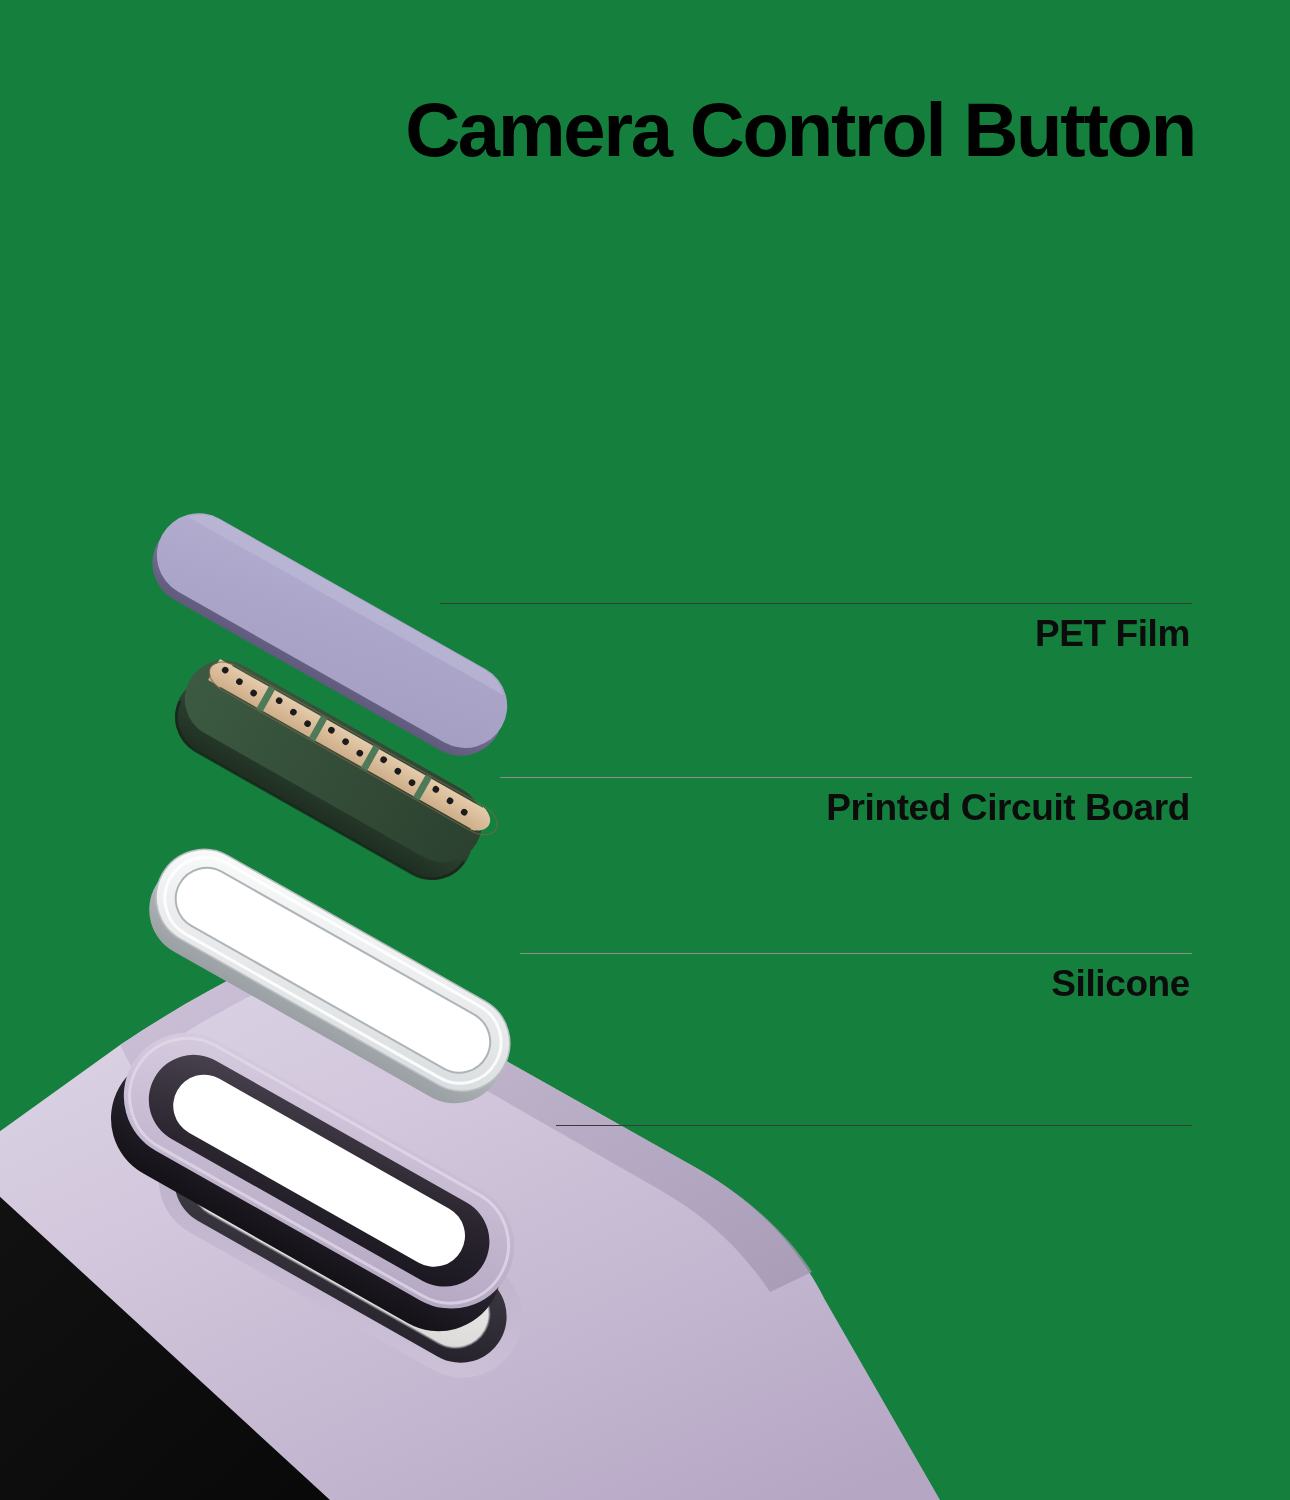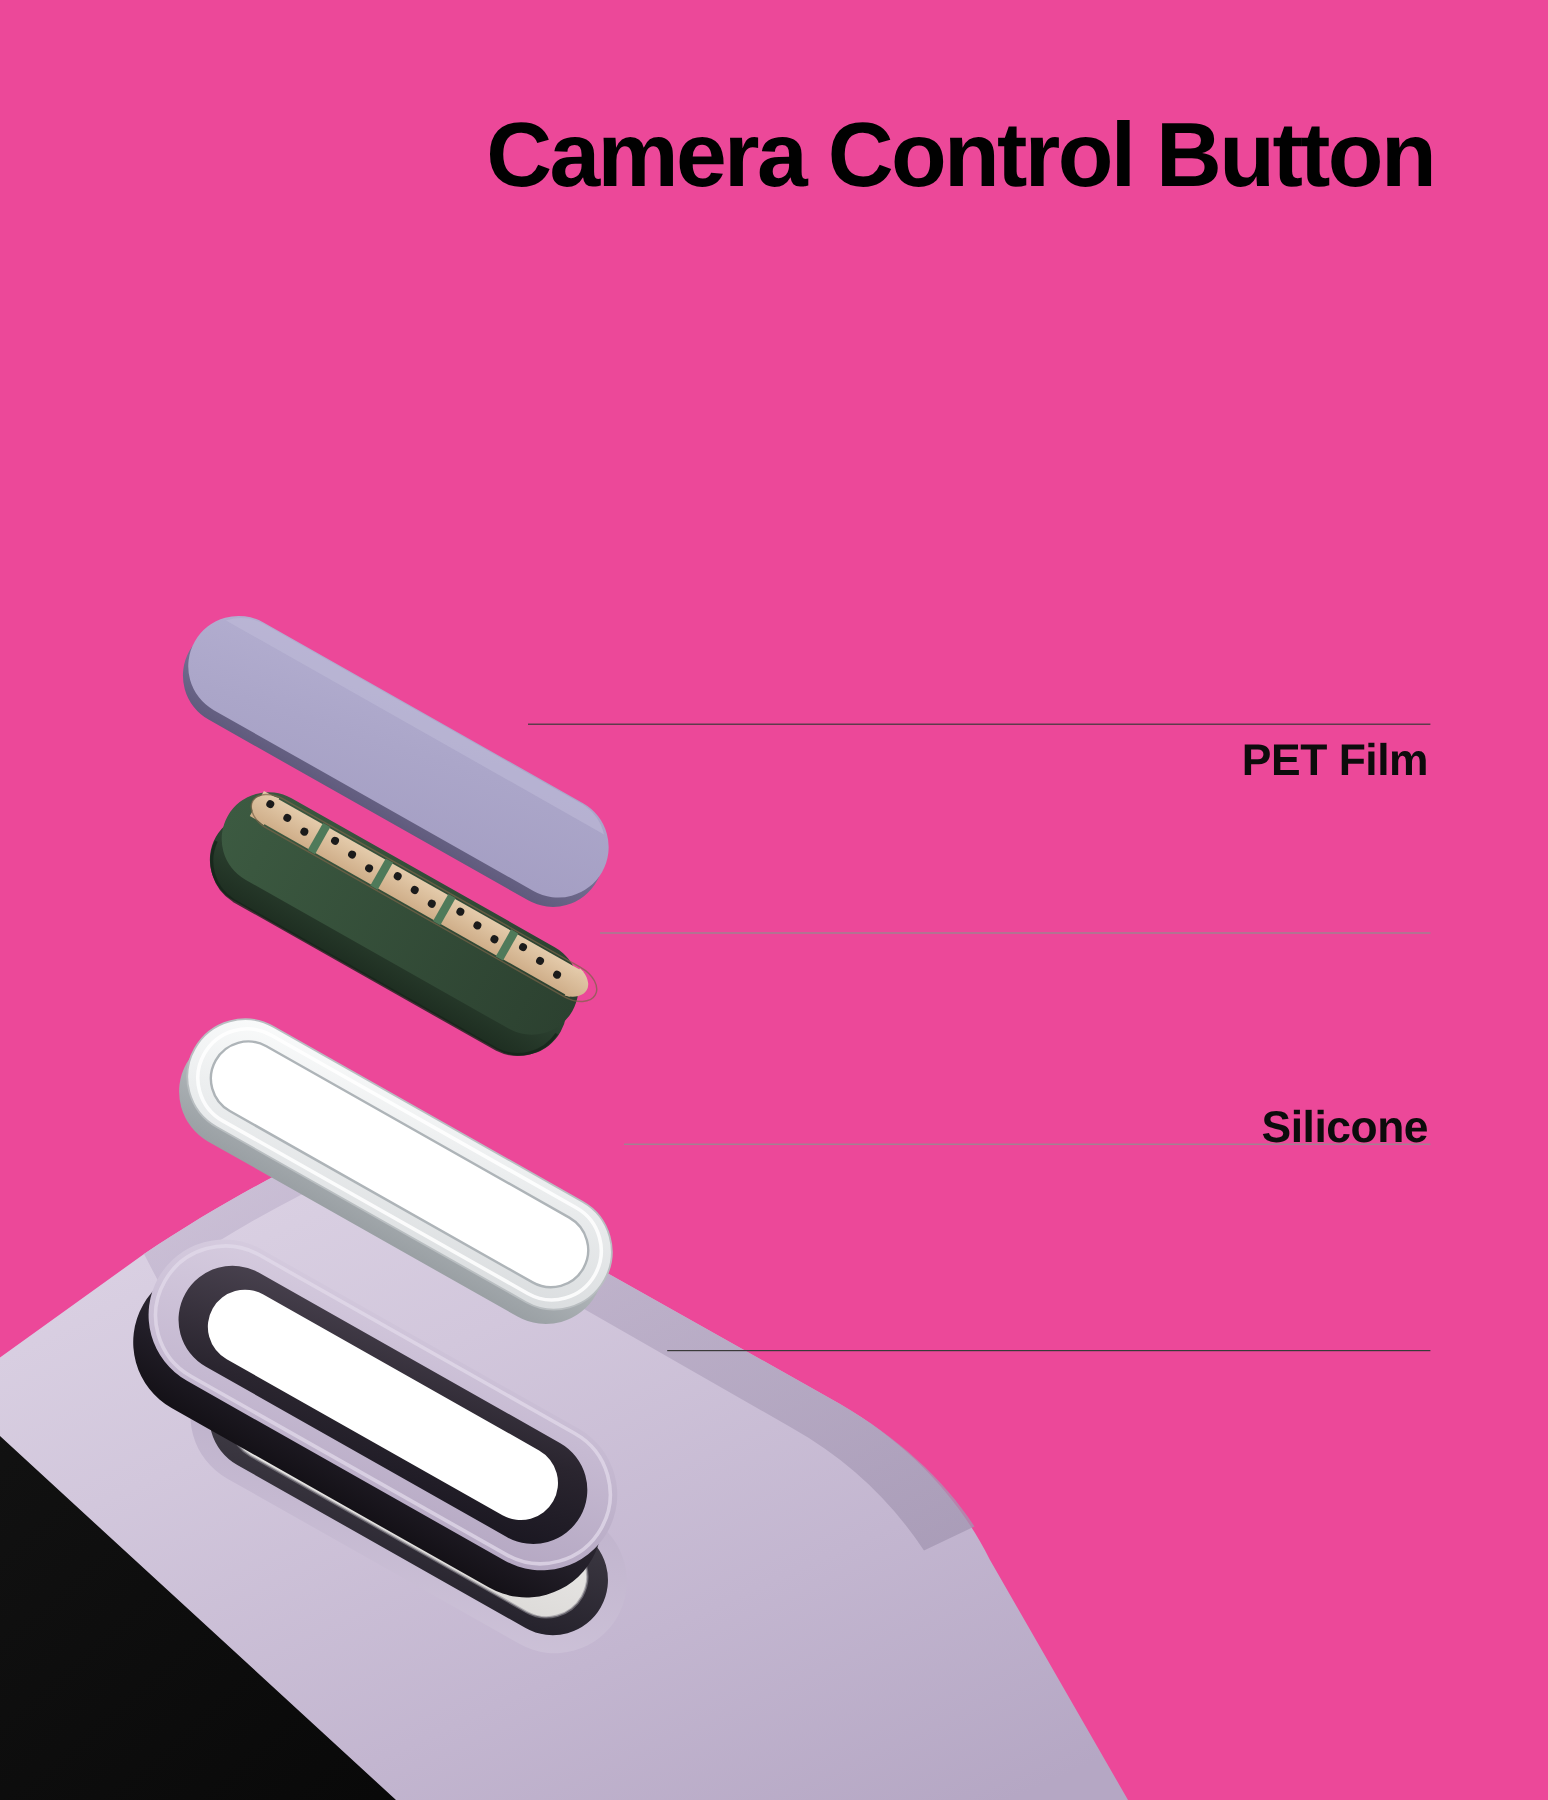--- a/index.html
+++ b/index.html
@@ -2,21 +2,21 @@
 <html><head>
 <meta charset="utf-8">
 <style>
   * { margin:0; padding:0; box-sizing:border-box; }
   html, body {
     width:1290px; height:1500px;
     background:#ffffff;
     font-family:"Liberation Sans", sans-serif;
     overflow:hidden;
   }
-  #page { position:relative; width:1290px; height:1500px; background:#ec4899; }
+  #page { position:relative; width:1290px; height:1500px; background:#15803d; }
 
   
   .header { position:absolute; left:0; top:0; width:1290px; }
   .title {
     position:absolute; left:0; top:92px; width:1195px;
     text-align:right;
     font-size:76px; font-weight:700; letter-spacing:-2.2px;
     color:#010101; line-height:1.0;
     white-space:nowrap;
   }
@@ -242,21 +242,22 @@
       </g>
     </svg>
   </div>
 
   <div class="leaders">
 
     <div class="leader" style="left:440px; top:603px; width:752px;"></div>
     <div class="label" style="top:613px;">PET Film</div>
 
     <div class="leader soft" style="left:500px; top:777px; width:692px;"></div>
+    <div class="label" style="top:787px;">Printed Circuit Board</div>
 
     <div class="leader soft" style="left:520px; top:953px; width:672px;"></div>
-    <div class="label" style="top:919px;margin-left:20px;">Silicone</div>
+    <div class="label" style="top:963px;margin-left:20px;">Silicone</div>
 
     <div class="leader" style="left:556px; top:1125px; width:636px;"></div>
 
   </div>
 
 </div>
 
 </body></html>

